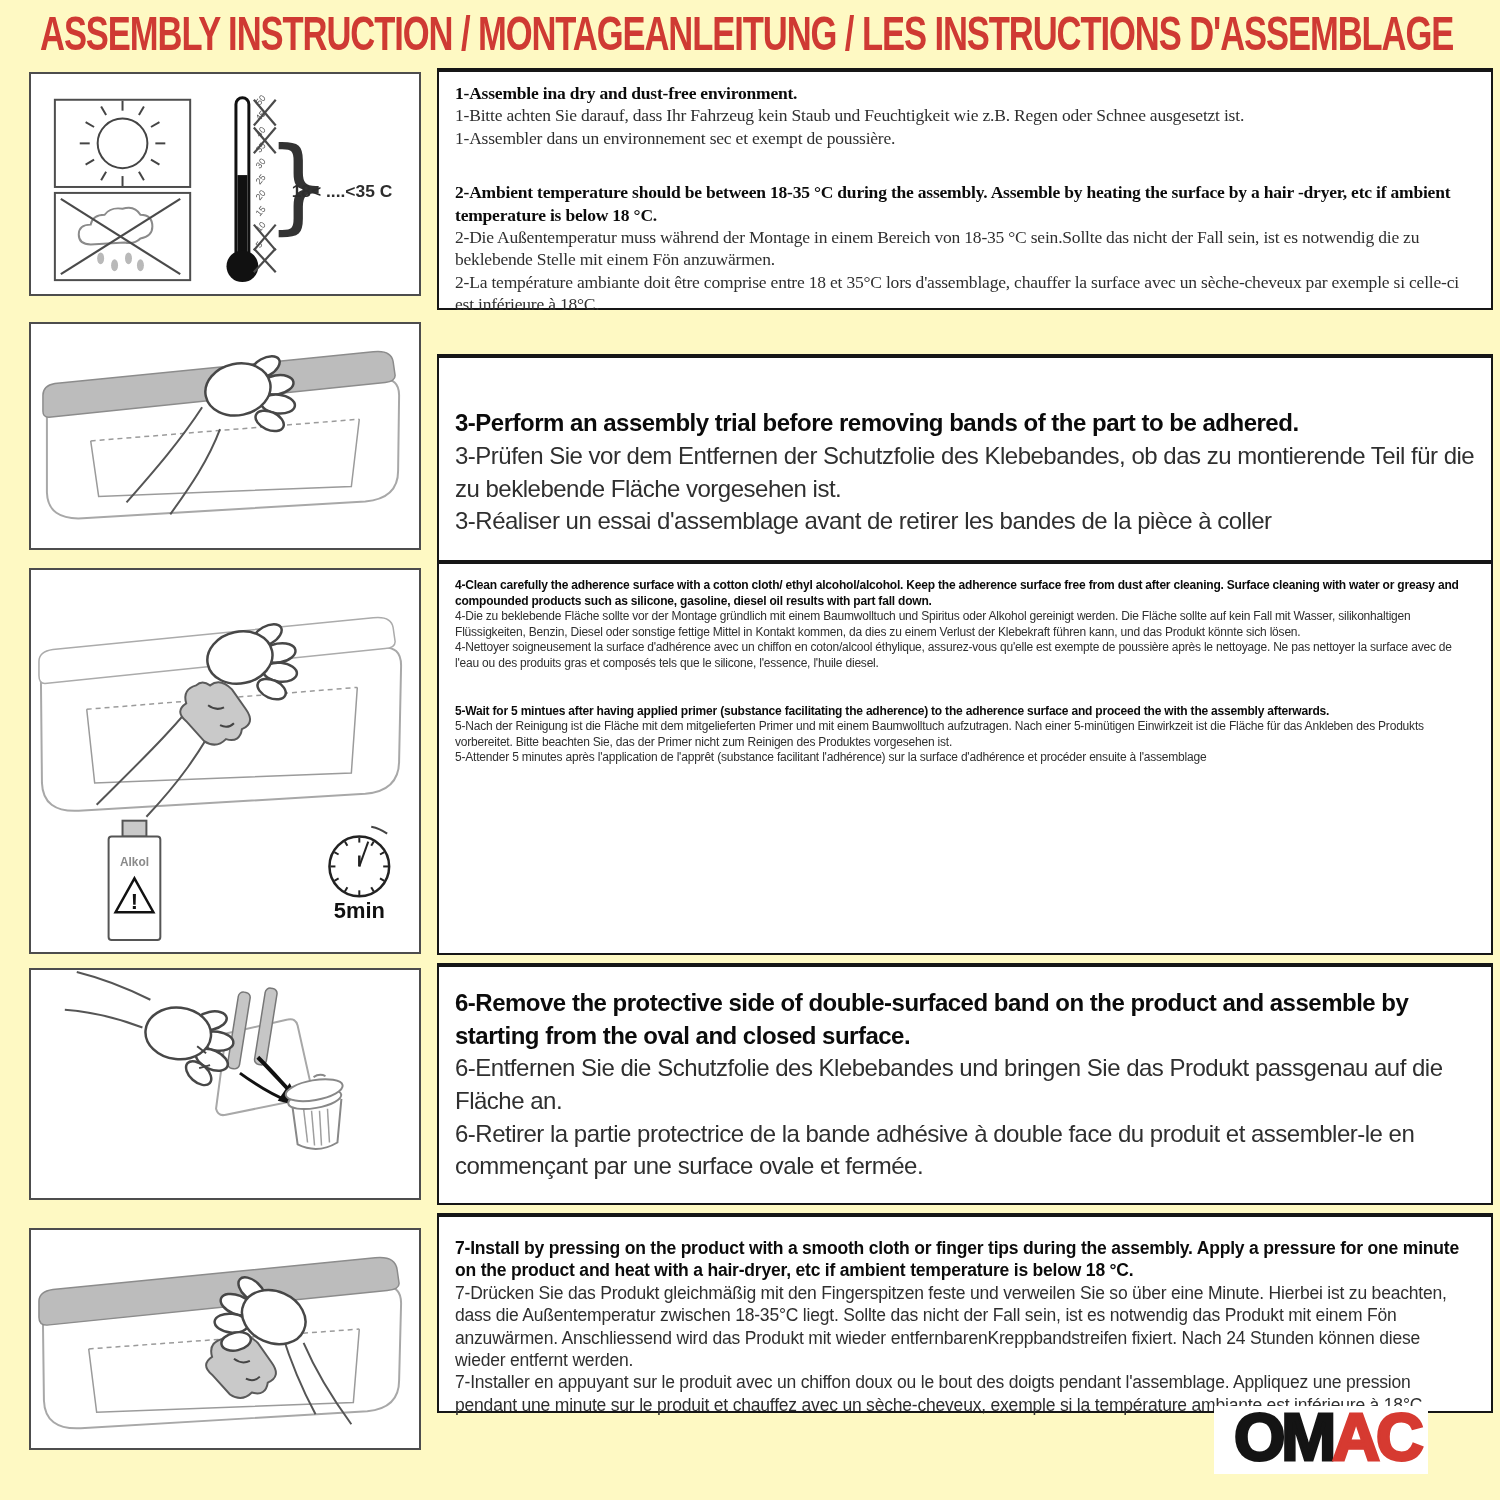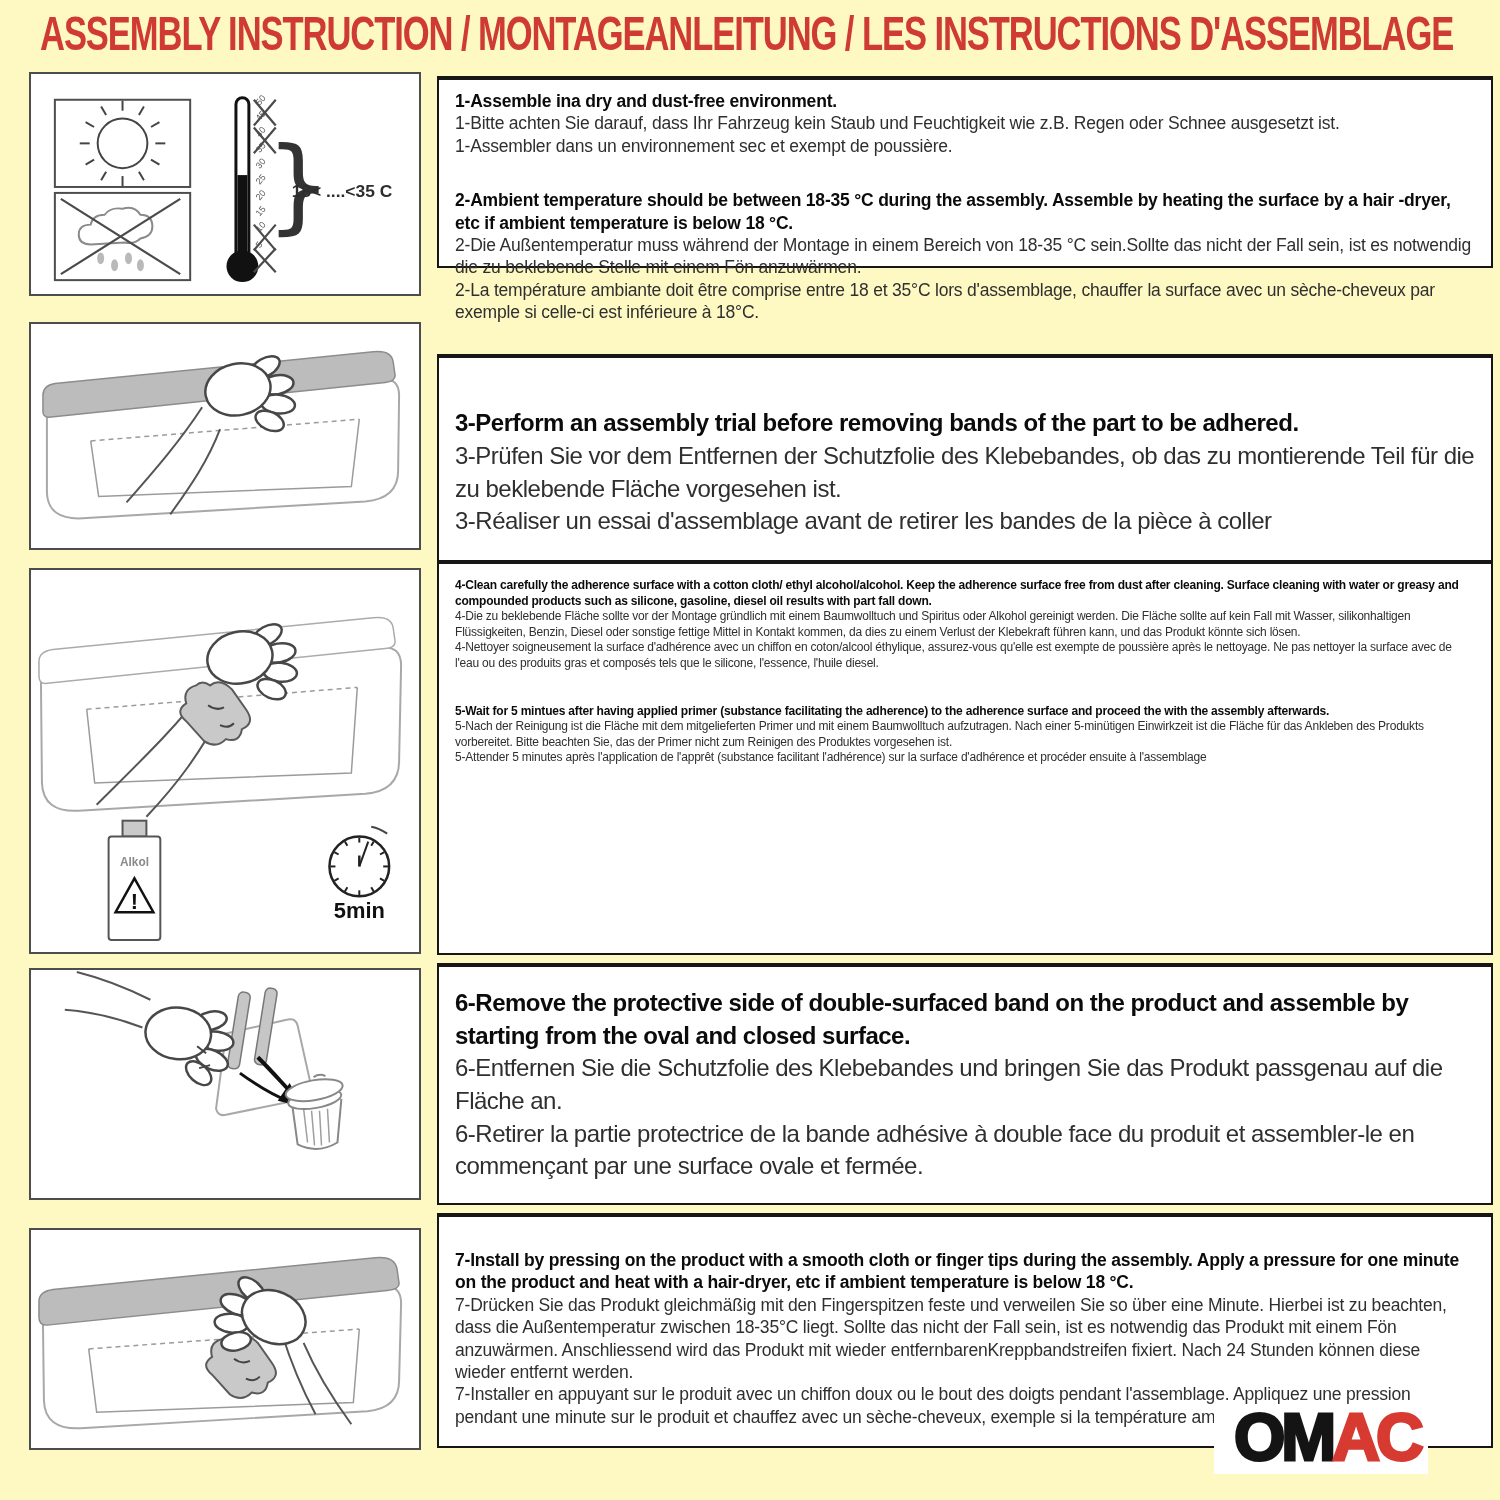--- a/index.html
+++ b/index.html
@@ -120,21 +120,21 @@
           <line x1="224" y1="152" x2="246" y2="178"></line>
             <line x1="246" y1="152" x2="224" y2="178"></line>
           <line x1="224" y1="176" x2="246" y2="200"></line>
             <line x1="246" y1="176" x2="224" y2="200"></line>
         </g>
         <text x="236" y="148" font-size="104" fill="#333" style="font-family:'DejaVu Sans',sans-serif">}</text>
         <text class="s-label" x="262" y="124" font-size="17.5">18&lt; ....&lt;35 C</text>
       </g>
     </svg>
   </div>
-  <div class="rbox t-sm" style="top:76px;height:192px;">
+  <div class="rbox t-sm" style="top:68px;height:242px;font-family:Liberation Serif, serif;">
     <div class="step">
       <p class="lead">1-Assemble ina dry and dust-free environment.</p>
       <p>1-Bitte achten Sie darauf, dass Ihr Fahrzeug kein Staub und Feuchtigkeit wie z.B. Regen oder Schnee ausgesetzt ist.</p>
       <p>1-Assembler dans un environnement sec et exempt de poussière.</p>
     </div>
     <div class="step">
       <p class="lead">2-Ambient temperature should be between 18-35 °C  during the assembly. Assemble by heating the surface by a hair -dryer, etc if ambient temperature is below 18 °C.</p>
       <p>2-Die Außentemperatur muss während der Montage in einem Bereich von 18-35 °C  sein.Sollte das nicht der Fall sein, ist es notwendig die zu beklebende Stelle mit einem Fön anzuwärmen.</p>
       <p>2-La température ambiante doit être comprise entre 18 et 35°C lors d'assemblage, chauffer la surface avec un sèche-cheveux par exemple si celle-ci est inférieure à 18°C.</p>
     </div>
@@ -283,21 +283,21 @@
       </g>
       <g transform="translate(244,88) scale(-1,1) rotate(-4)">
         <ellipse class="s-hand" transform="translate(24,-26) rotate(52)" rx="9" ry="16"></ellipse>
         <ellipse class="s-hand" transform="translate(38,-10) rotate(72)" rx="9.5" ry="17"></ellipse>
         <ellipse class="s-hand" transform="translate(42,9) rotate(88)" rx="9.5" ry="17"></ellipse>
         <ellipse class="s-hand" transform="translate(36,27) rotate(106)" rx="9" ry="15"></ellipse>
         <ellipse class="s-hand" transform="rotate(-20)" rx="33" ry="26"></ellipse>
       </g>
     </svg>
   </div>
-  <div class="rbox t-sm" style="top:1213px;height:235px;padding-top:32px;">
+  <div class="rbox t-sm" style="top:1213px;height:200px;padding-top:20px;">
     <div class="step">
       <p class="lead">7-Install by pressing on the product with a smooth cloth or finger tips during the assembly. Apply a pressure for one minute on the product and heat with a hair-dryer, etc if ambient temperature is below 18 °C.</p>
       <p>7-Drücken Sie das Produkt gleichmäßig mit den Fingerspitzen feste und verweilen Sie so über eine Minute. Hierbei ist zu beachten, dass die Außentemperatur zwischen 18-35°C liegt. Sollte das nicht der Fall sein, ist es notwendig das Produkt mit einem Fön anzuwärmen. Anschliessend wird das Produkt mit wieder entfernbarenKreppbandstreifen fixiert. Nach 24 Stunden können diese wieder entfernt werden.</p>
       <p>7-Installer en appuyant sur le produit avec un chiffon doux ou le bout des doigts pendant l'assemblage. Appliquez une pression pendant une minute sur le produit et chauffez avec un sèche-cheveux, exemple si la température ambiante est inférieure à 18°C</p>
     </div>
   </div>
 
   <div class="logo"><span class="lg-b">OM</span><span class="lg-r">AC</span></div>
 
 </div>

